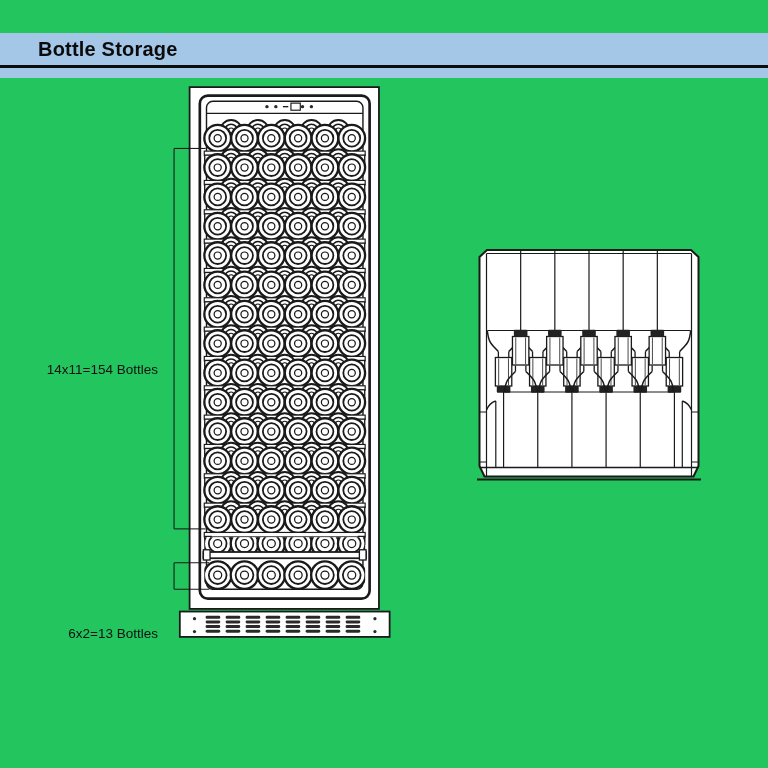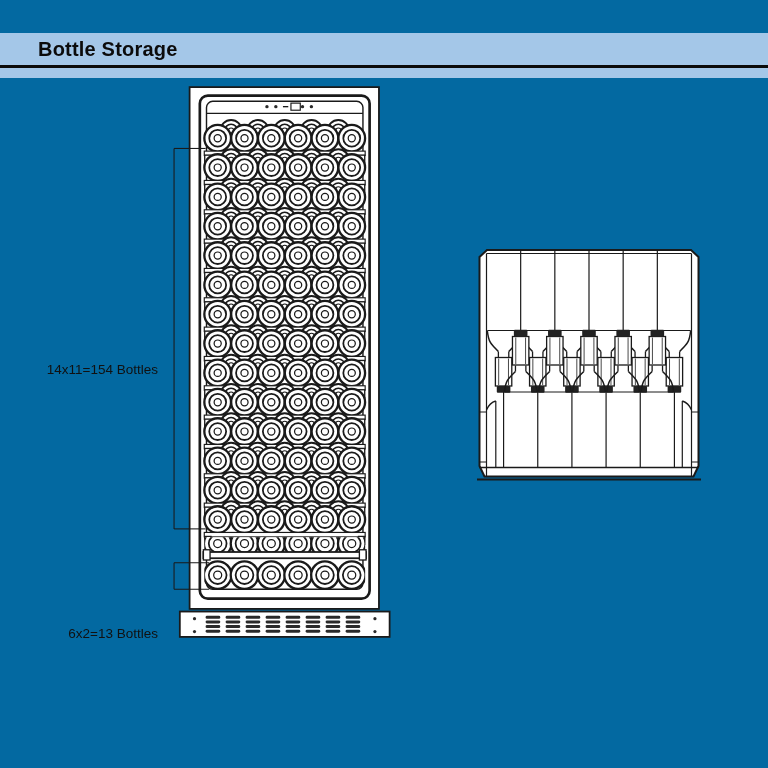--- a/index.html
+++ b/index.html
@@ -1,18 +1,18 @@
 <!DOCTYPE html>
 <html><head>
 <meta charset="utf-8">
 <style>
   html,body{margin:0;padding:0;background:#fff;}
   body{width:768px;height:768px;position:relative;overflow:hidden;
        font-family:"Liberation Sans", sans-serif;}
-  .canvas{position:absolute;left:0;top:0;width:768px;height:768px;background:#0369a1;}
+  .canvas{position:absolute;left:0;top:0;width:768px;height:768px;background:#22c55e;}
   .banner{position:absolute;left:0;top:33px;width:768px;height:32px;display:flex;align-items:center;}
   .banner-title{margin-left:38px;font-size:20px;font-weight:bold;color:#0b0b0b;letter-spacing:.2px;}
   .banner-rule{position:absolute;left:0;top:65px;width:768px;height:3px;background:#0b0b0b;}
   .banner-strip{position:absolute;left:0;top:68px;width:768px;height:10px;}
   .dim-label{position:absolute;font-size:13.5px;color:#111;white-space:nowrap;}
   #label-main{right:610px;top:362px;margin-left:32px;}
   #label-bottom{right:610px;top:626px;}
   #front-view{position:absolute;left:150px;top:80px;}
   #top-view{position:absolute;left:470px;top:240px;}
 </style>

